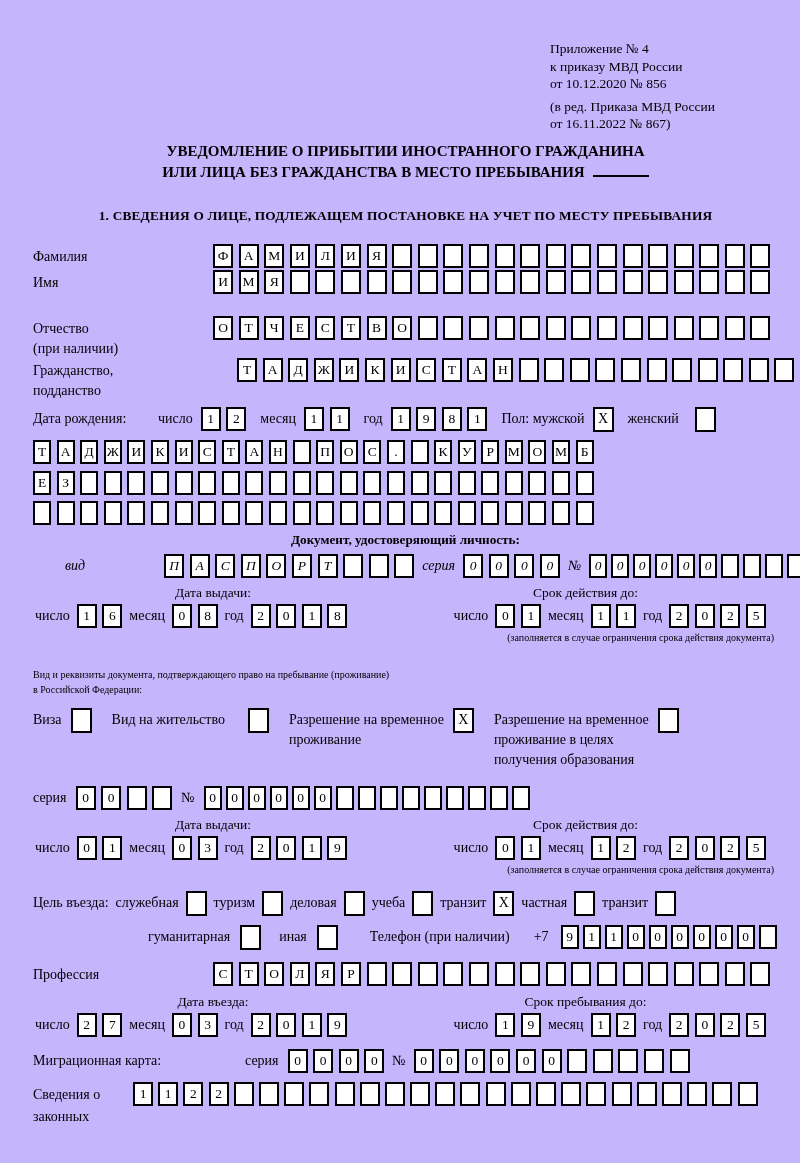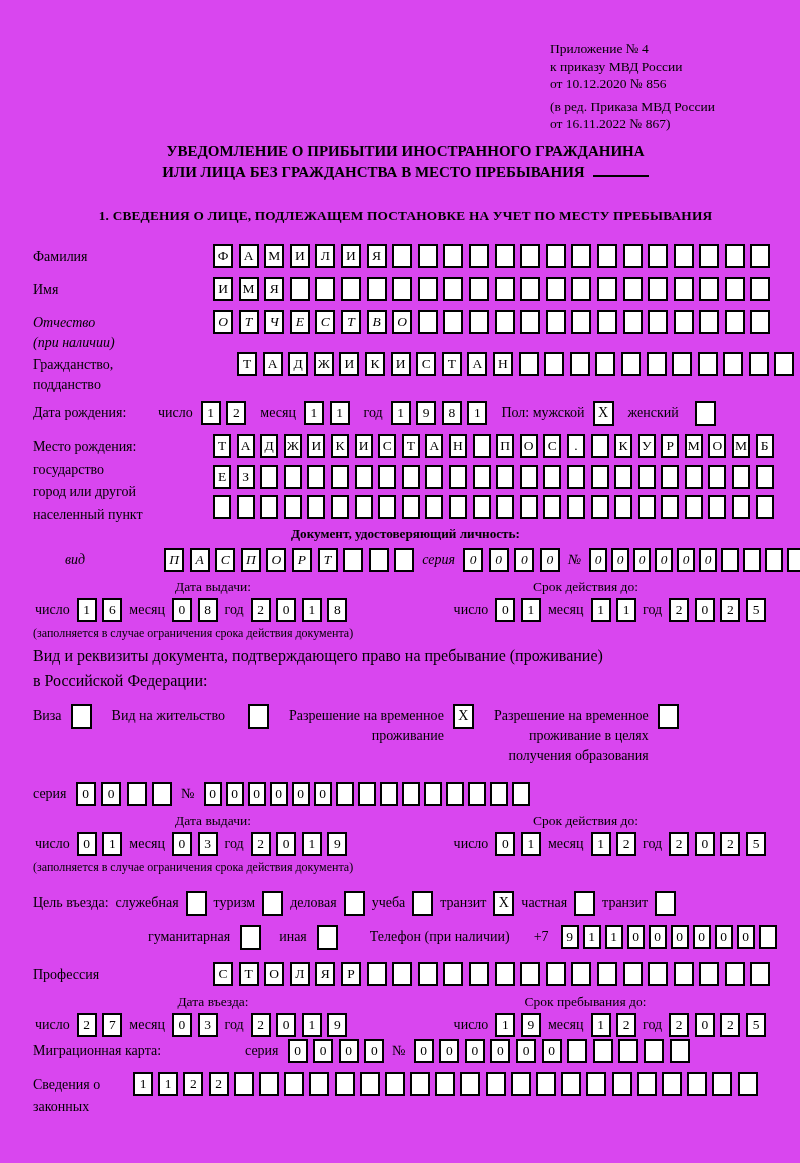--- a/index.html
+++ b/index.html
@@ -3,21 +3,21 @@
 <meta charset="utf-8">
 <style>
   * { margin:0; padding:0; box-sizing:border-box; }
   html,body { background:#fff; }
   body {
     width:800px; height:1163px;
     color:#000;
     font-family:"Liberation Serif", serif;
     font-size:14px;
   }
-  .page { position:relative; width:800px; height:1163px; padding:40px 22px 10px 33px; overflow:hidden; background:#d946ef; }
+  .page { position:relative; width:800px; height:1163px; padding:40px 22px 10px 33px; overflow:hidden; background:#c4b5fd; }
 
   .hdr { margin-left:auto; width:228px; font-size:13.5px; line-height:1.3; }
   .hdr .sub { margin-top:5px; }
   .forma { text-align:right; font-weight:bold; font-size:14.5px; margin:20px 34px 0 0; letter-spacing:.4px; }
 
   .title { text-align:center; font-weight:bold; font-size:15px; line-height:1.45; margin-top:8px; }
   .blank-line { display:inline-block; width:56px; border-bottom:2px solid #000; height:12px; margin-left:8px; }
 
   .sec-heading { text-align:center; font-weight:bold; font-size:13.3px; margin-top:24px; letter-spacing:.2px; }
 
@@ -38,22 +38,22 @@
   .cells.gd { gap:5.2px; }
 
   .chk {
     width:21px; height:25px; flex:0 0 auto;
     border:2px solid #000;
     display:inline-flex; align-items:center; justify-content:center;
     font-size:14px; background:#fff;
   }
 
   .r-surname { margin-top:20px; height:26px; }
-  .r-name { margin-top:7px; height:26px; }
-  .r-patro { margin-top:7px; height:26px;font-style:italic; }
+  .r-name { height:26px; }
+  .r-patro { margin-top:20px; height:26px; }
   .r-citiz { margin-top:16px; height:26px;gap:24px; }
   .name-lbl { width:180px; }
 
   .r-bdate { margin-top:22px; height:26px; align-items:center; }
   .r-bdate .dlbl { margin:0 8px 0 14px; }
   .r-bdate .first { margin-left:0; }
 
   .r-bplace { margin-top:8px; }
   .bplace-lbls { width:180px; line-height:22.5px; padding-top:2px; }
   .bplace-rows > .cells { margin-bottom:6.5px; }
@@ -64,41 +64,41 @@
   .r-dockind .lbl-vid { width:131px; padding-left:32px; }
   .r-dockind .dlbl { margin:0 8px; }
 
   .dates-head { display:flex; margin-top:6px; font-size:13.5px; }
   .dates-head .h1 { width:360px; text-align:center; }
   .dates-head .h2 { flex:1; text-align:center; }
   .dates { display:flex; align-items:center; height:26px; margin-top:2px; padding-left:2px; }
   .dates .dlbl { margin:0 7px; }
   .dates .dlbl.first { margin-left:0; }
   .dates .rgrp { display:flex; align-items:center; margin-left:auto; margin-right:12px; }
-  .note-right { font-size:12px; margin-top:3px; padding-right:4px; }
-
-  .intro { margin-top:3px; font-size:16px; line-height:1.55; }
+  .note-right { text-align:right; font-size:10px; margin-top:3px; padding-right:4px; }
+
+  .intro { margin-top:24px; font-size:10px; line-height:1.55; }
 
   .r-restype { display:flex; margin-top:10px; gap:20px; align-items:flex-start; }
   .opt { display:flex; gap:9px; align-items:flex-start; }
-  .opt .txt { text-align:right; line-height:1.45; padding-top:2px; }
+  .opt .txt { text-align:left; line-height:1.45; padding-top:2px; }
   .opt .txt span { display:block; }
 
   .r-serial { margin-top:14px; height:26px; align-items:center; }
   .r-serial .dlbl { margin:0 9px; }
   .r-serial .dlbl.first { margin-left:0; }
 
   .r-purpose { margin-top:16px; display:flex; align-items:center; gap:7px; flex-wrap:nowrap; }
   .r-purpose2 { margin-top:9px; display:flex; align-items:center; gap:10px; padding-left:115px; }
   .r-purpose2 .phone-lbl { margin-left:22px; }
   .r-purpose2 .pfx { margin-left:14px; margin-right:2px; }
 
   .r-prof { margin-top:12px; height:26px; }
 
-  .r-mig { margin-top:0; height:26px; align-items:center; }
+  .r-mig { margin-top:10px; height:26px; align-items:center; }
   .r-mig .mlbl { width:212px; }
   .r-mig .dlbl { margin:0 9px 0 0; }
   .r-mig .nlbl { margin:0 8px; }
 
   .r-guard { margin-top:8px; }
   .guard-lbls { width:100px; line-height:22.3px; padding-top:2px; white-space:nowrap; }
   .guard-rows > .cells { margin-bottom:9px; }
 </style>
 </head>
 <body>
@@ -259,26 +259,20 @@
         <div class="cell">8</div>
         <div class="cell">1</div>
       </div>
     <span class="dlbl">Пол: мужской</span>
     <span class="chk">X</span>
     <span class="dlbl" style="margin-left:14px;text-align:center;">женский</span>
     <span class="chk" style="margin-left:8px;"></span>
   </div>
 
   <div class="row r-bplace">
-    <div class="lbl bplace-lbls">
-      <span class="l2">Место рождения:</span>
-      <span class="l2">государство</span>
-      <span class="l2">город или другой</span>
-      <span class="l2">населенный пункт</span>
-    </div>
     <div class="bplace-rows">
       <div class="cells sm">
           <div class="cell">Т</div>
           <div class="cell">А</div>
           <div class="cell">Д</div>
           <div class="cell">Ж</div>
           <div class="cell">И</div>
           <div class="cell">К</div>
           <div class="cell">И</div>
           <div class="cell">С</div>

